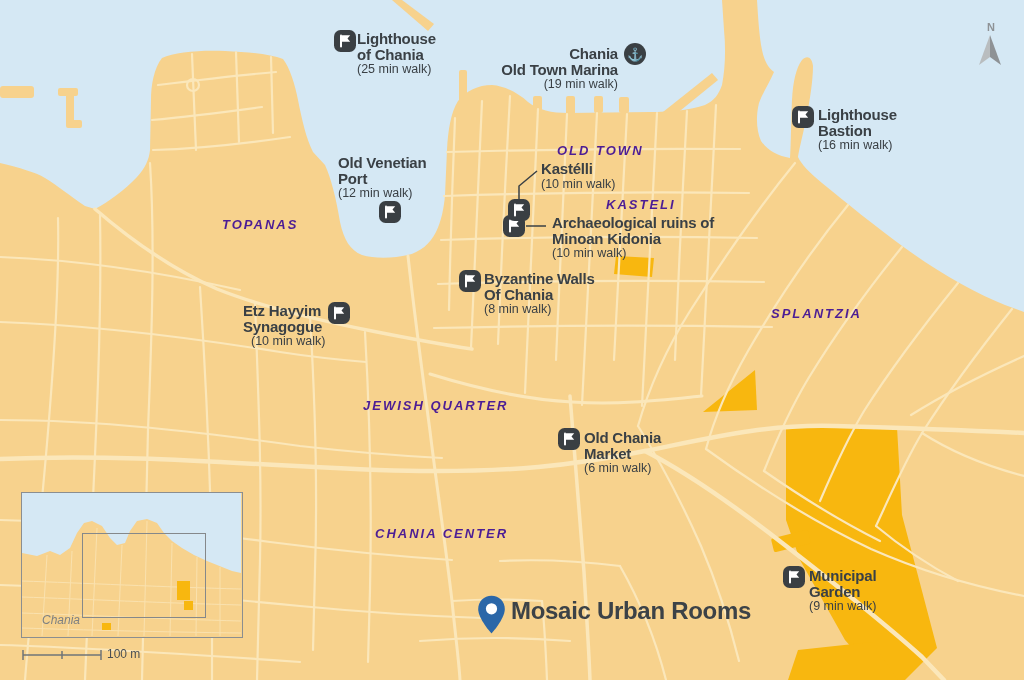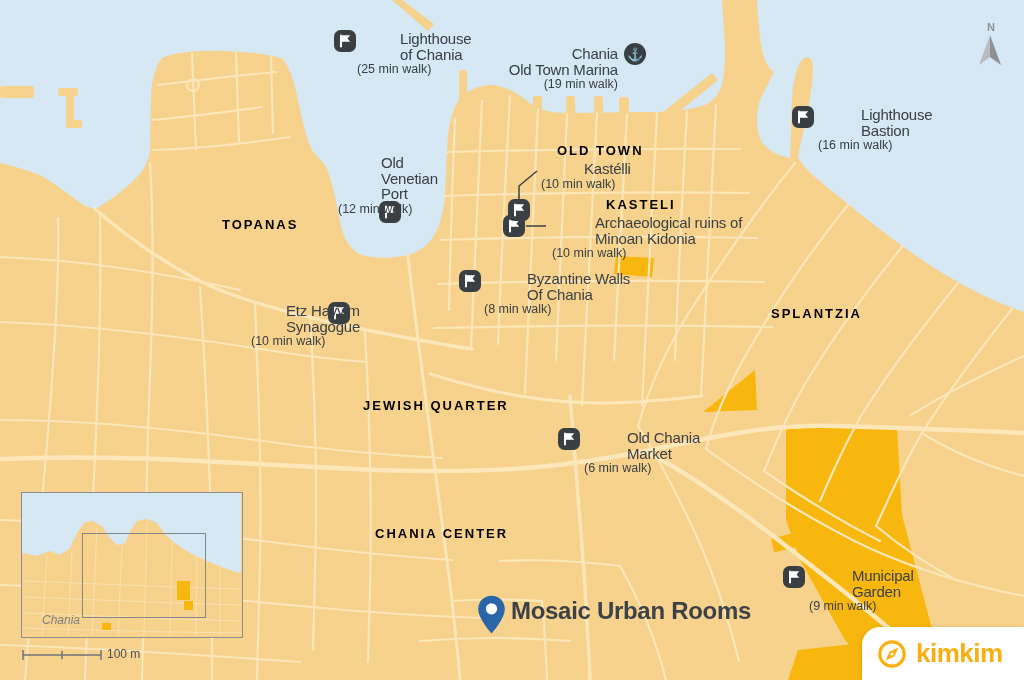--- a/index.html
+++ b/index.html
@@ -2,31 +2,31 @@
 <html><head>
 <meta charset="utf-8">
 <style>
   html,body{margin:0;padding:0;background:#e8e8e8;}
   #stage{position:relative;width:1024px;height:680px;overflow:hidden;
          font-family:"Liberation Sans",sans-serif;background:#D5E8F4;}
   #stage svg{display:block;}
   .abs{position:absolute;}
   
   .poi-text{position:absolute;color:#3A4045;}
-  .poi-name{font-size:15px;font-weight:400;line-height:15.5px;letter-spacing:-0.2px;margin-left:43px;}
+  .poi-name{font-size:15px;font-weight:700;line-height:15.5px;letter-spacing:-0.2px;}
   .poi-walk{font-size:12.5px;font-weight:400;line-height:13px;margin-top:1px;}
   .poi-text.center{text-align:left;}
   .poi-text.right{text-align:right;}
   
   .flag-marker{position:absolute;width:22px;height:22px;}
   .anchor-marker{position:absolute;width:22px;height:22px;border-radius:50%;
     background:#3A3F43;color:#fff;display:flex;align-items:center;justify-content:center;
     font-size:13px;line-height:1;}
   
-  .area-label{position:absolute;color:#000000;font-size:13px;
+  .area-label{position:absolute;color:#4c1d95;font-size:13px;font-style:italic;
     font-weight:600;letter-spacing:2px;white-space:nowrap;}
   
   .dest-name{position:absolute;color:#3C4247;font-size:24px;font-weight:700;
     letter-spacing:-0.3px;white-space:nowrap;}
   
   #north{position:absolute;left:971px;top:22px;width:40px;height:52px;text-align:center;}
   #north .n{color:#8E9295;font-size:11px;font-weight:700;line-height:11px;}
   
   #inset{position:absolute;left:21px;top:492px;width:222px;height:146px;
     border:1.5px solid #8B8E90;box-sizing:border-box;background:#F7D28D;}
@@ -317,22 +317,14 @@
       <g stroke="#6F7478" stroke-width="1.5">
         <line x1="1" y1="10" x2="79" y2="10"></line>
         <line x1="1" y1="5" x2="1" y2="15"></line>
         <line x1="40" y1="6" x2="40" y2="14"></line>
         <line x1="79" y1="5" x2="79" y2="15"></line>
       </g>
     </svg>
     <div id="scale-label">100 m</div>
   </div>
 
-  <div id="brand-card">
-    <svg width="32" height="32" viewBox="0 0 32 32">
-      <circle cx="16" cy="16" r="12.2" fill="#fff" stroke="#F9AE11" stroke-width="3.2"></circle>
-      <polygon points="22.3,9.7 18.4,18.4 9.7,22.3 13.6,13.6" fill="#F9AE11"></polygon>
-      <circle cx="16" cy="16" r="1.6" fill="#fff"></circle>
-    </svg>
-    <span id="brand-text">kimkim</span>
-  </div>
 
 </div>
 
 </body></html>

